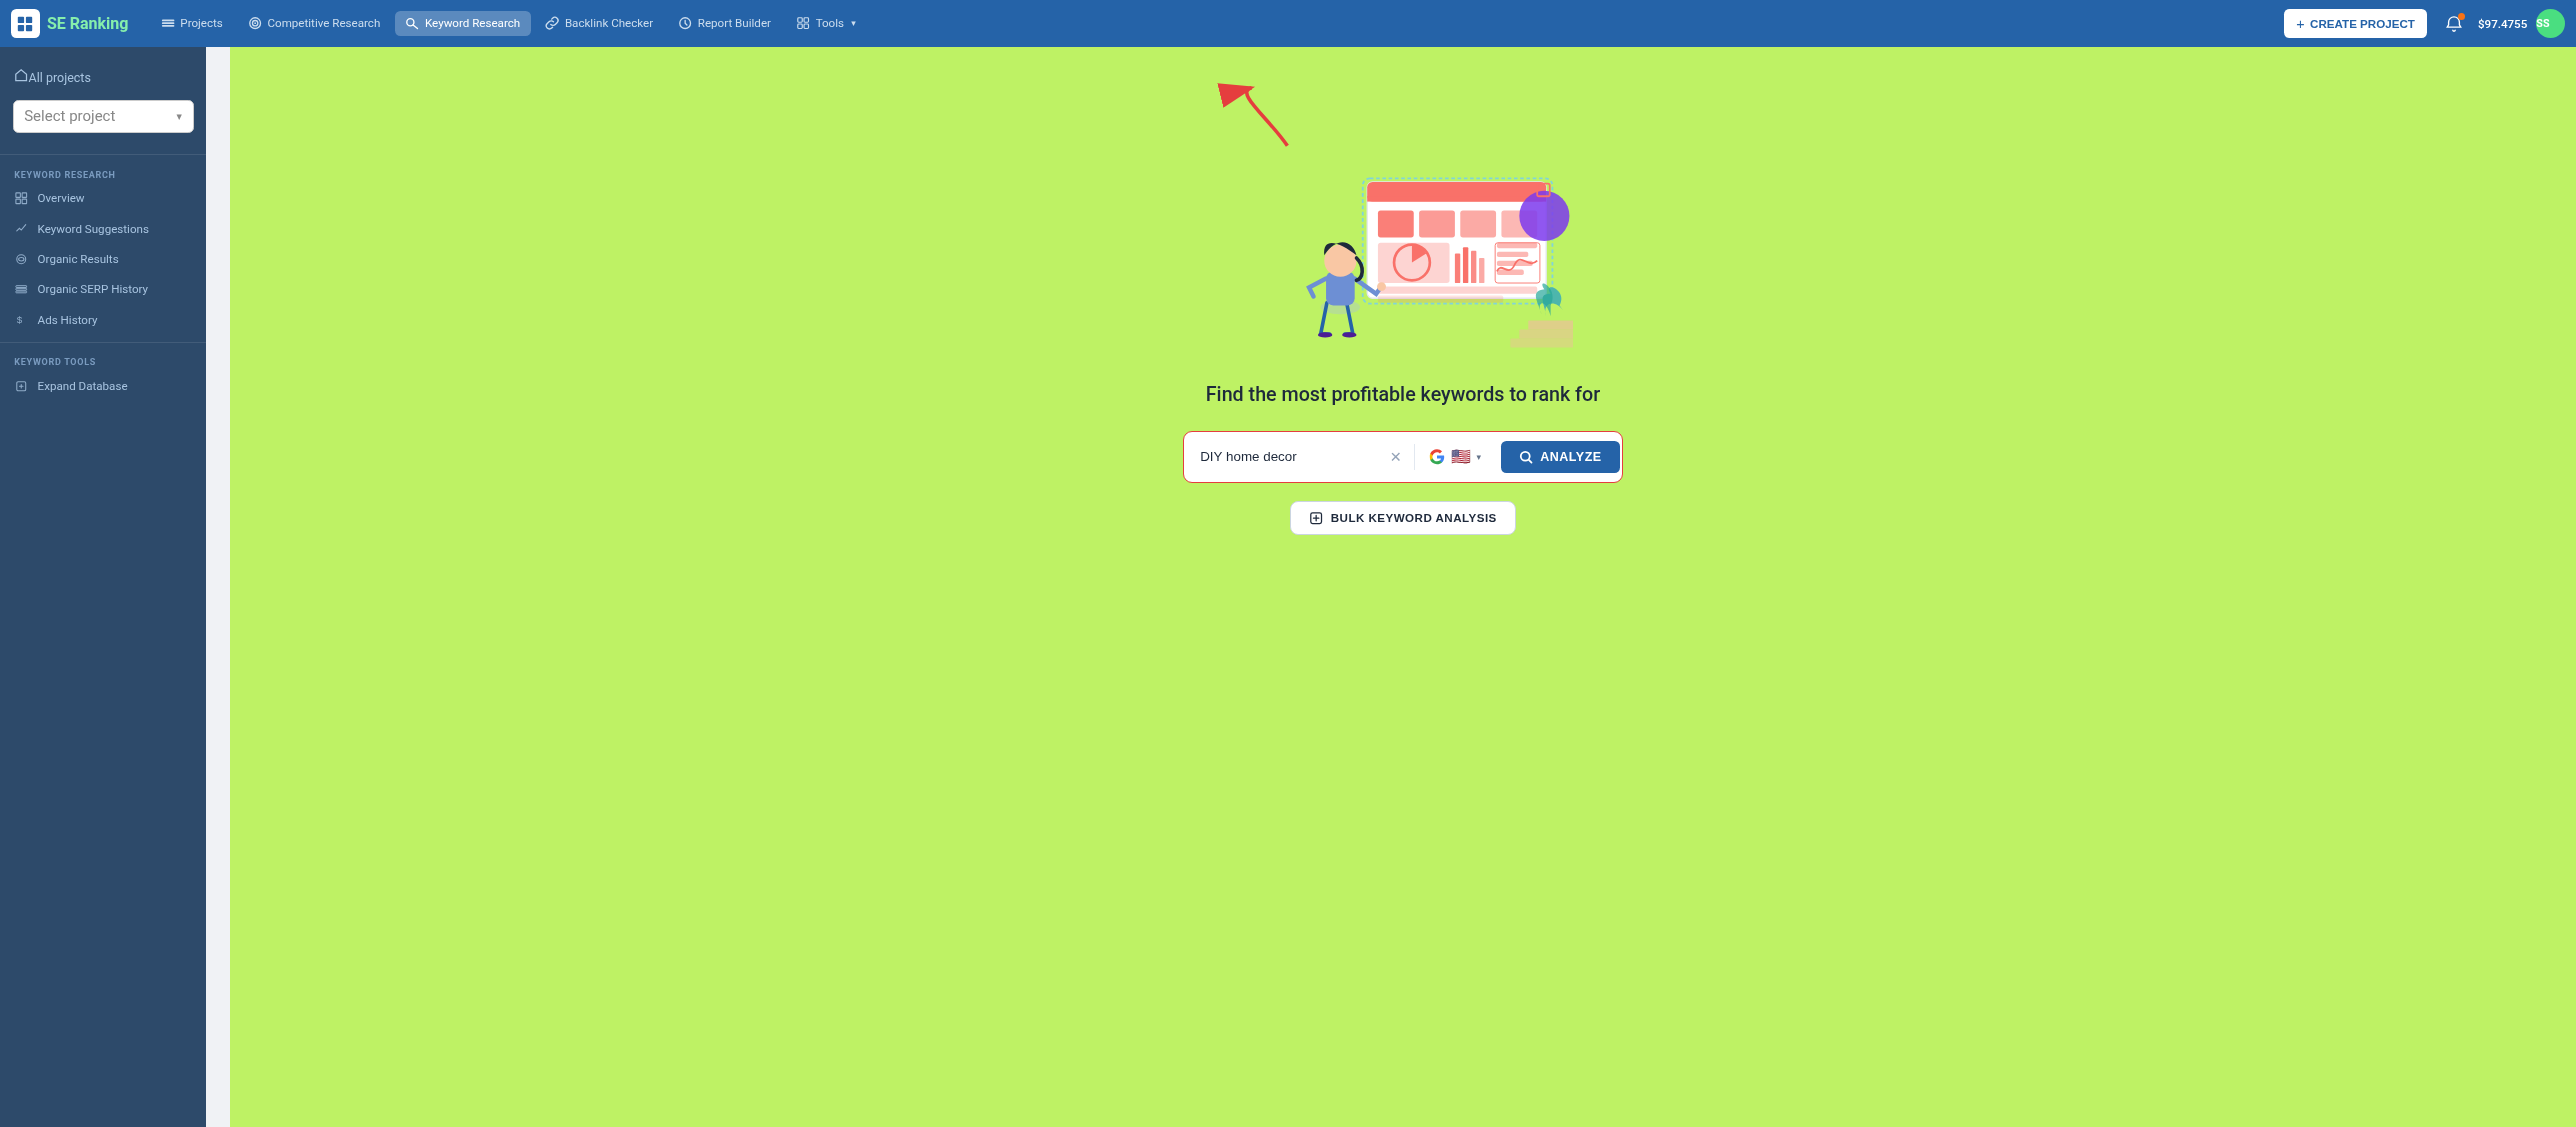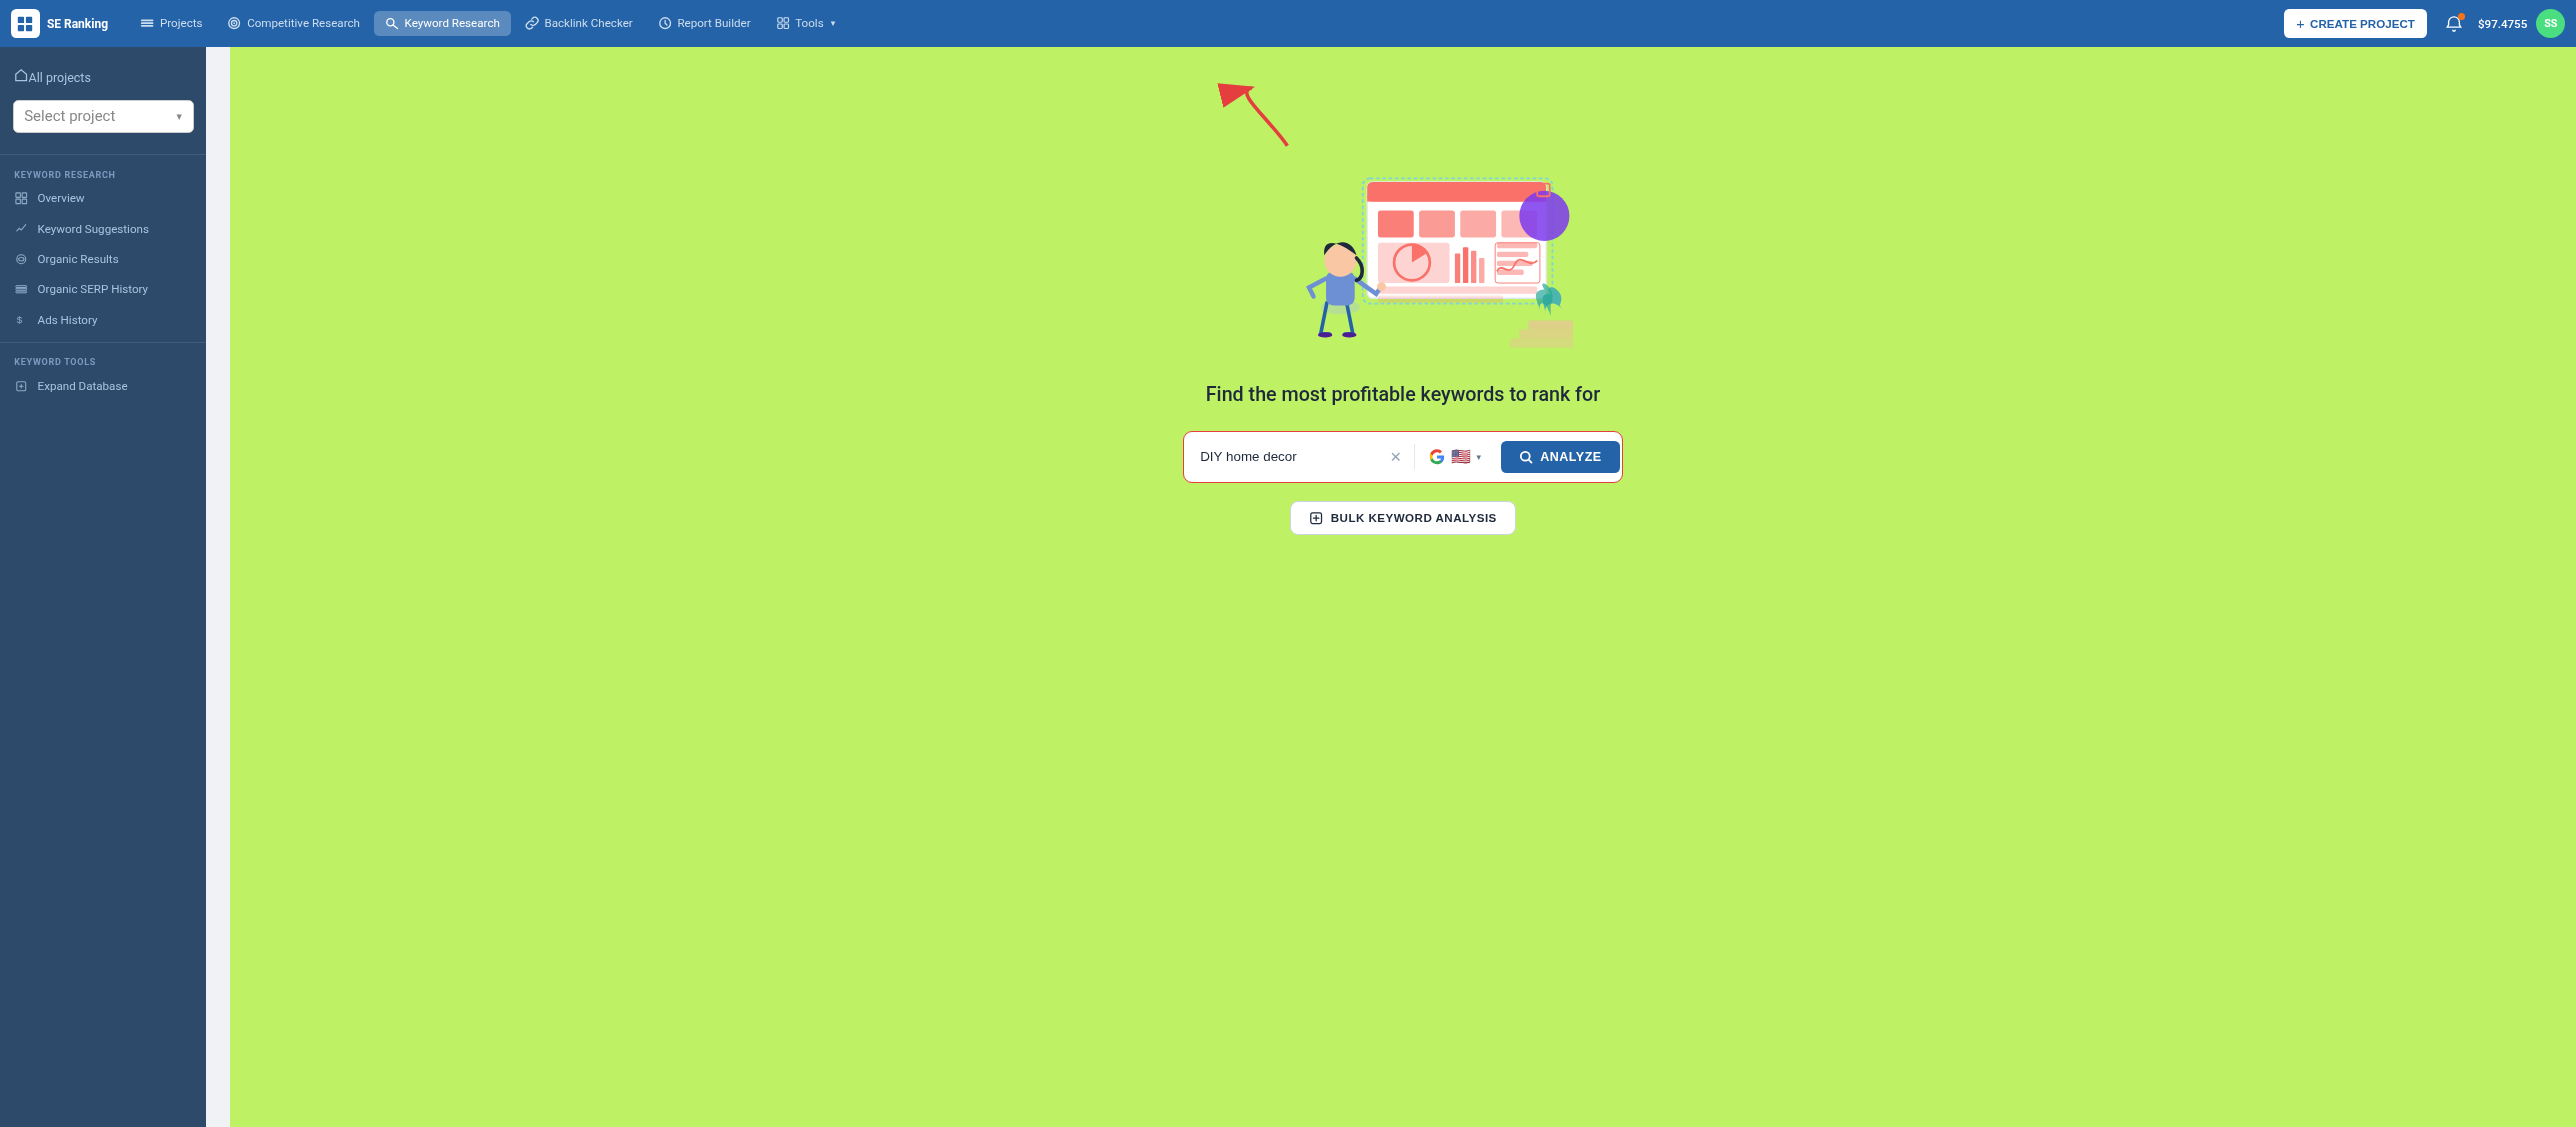--- a/index.html
+++ b/index.html
@@ -6,21 +6,21 @@
     body { font-family: -apple-system, BlinkMacSystemFont, 'Segoe UI', Roboto, sans-serif; background: #f0f2f5; overflow: hidden; }
 
     
     .topnav {
       display: flex; align-items: center;
       background: #2563a8; height: 47px;
       padding: 0 10.7px; gap: 3.6px; position: relative; z-index: 10;
     }
     .topnav-logo {
       display: flex; align-items: center; gap: 7.2px;
-      color: #ffffff; font-weight: 700; font-size: 12px;
+      color: #86efac; font-weight: 700; font-size: 16px;
       margin-right: 18px; white-space: nowrap;
     }
     .logo-icon {
       width: 29px; height: 29px; background: #fff;
       border-radius: 5.4px; display: flex; align-items: center; justify-content: center;
     }
     .logo-icon svg { width: 18px; height: 18px; }
     .nav-item {
       display: flex; align-items: center; gap: 5.4px;
       color: #cde; font-size: 11.6px; padding: 5.4px 10.7px;
@@ -43,21 +43,21 @@
       background: transparent; border: none; cursor: pointer;
       display: flex; align-items: center; justify-content: center;
     }
     .notif-dot {
       position: absolute; top: 3.6px; right: 3.6px;
       width: 7.2px; height: 7.2px; background: #f97316; border-radius: 50%;
     }
     .balance { color: #fff; font-size: 11.6px; font-weight: 500; }
     .avatar {
       width: 29px; height: 29px; background: #4ade80;
-      border-radius: 50%; display: flex; align-items: center; justify-content: center;
+      border-radius: 50%; display: flex; align-items: center; 
       color: #fff; font-size: 10.7px; font-weight: 700; cursor: pointer;
     }
 
     
     .layout { display: flex; height: calc(100vh - 47px); }
 
     
     .sidebar {
       width: 206px; min-width: 206px; background: #2d4a6a;
       display: flex; flex-direction: column; overflow-y: auto;

